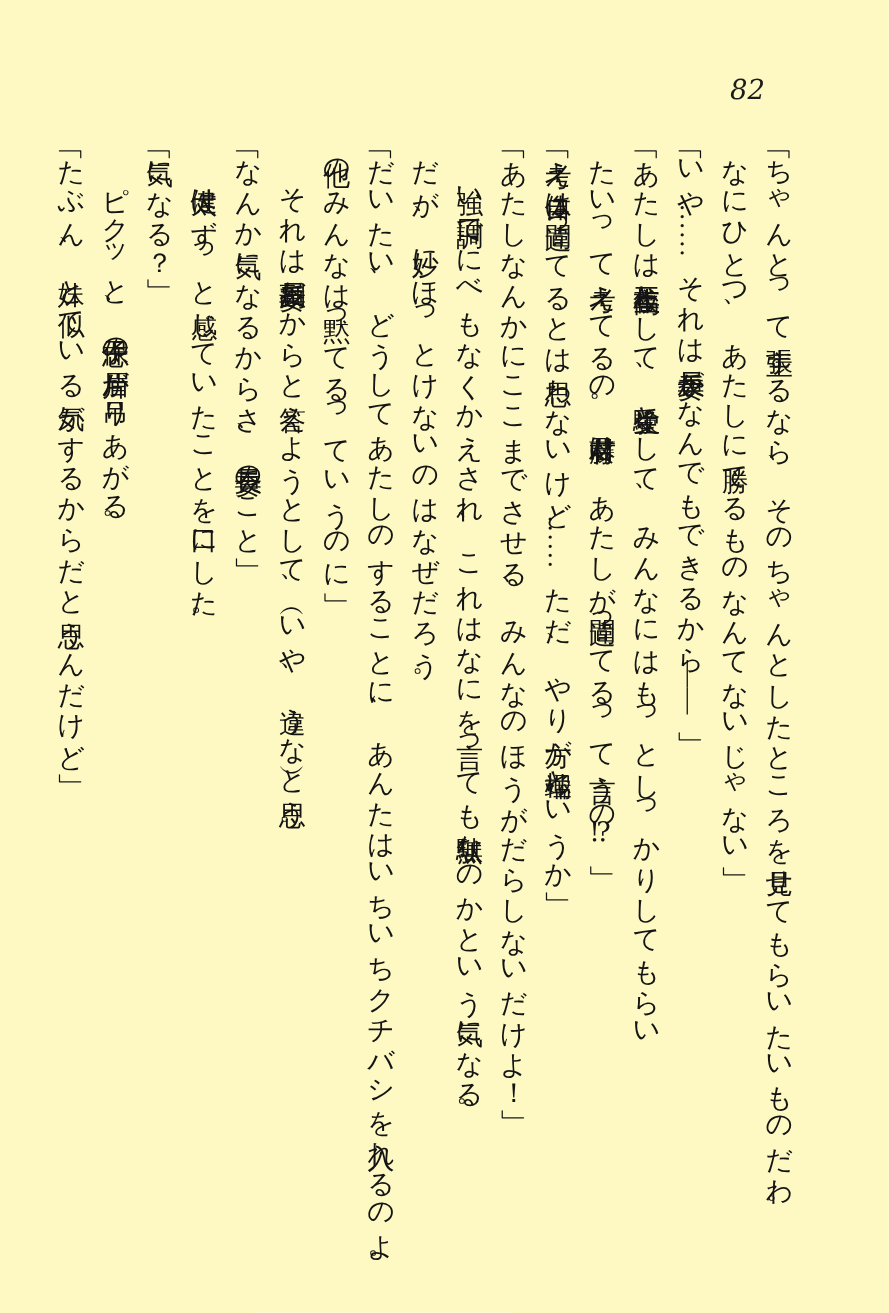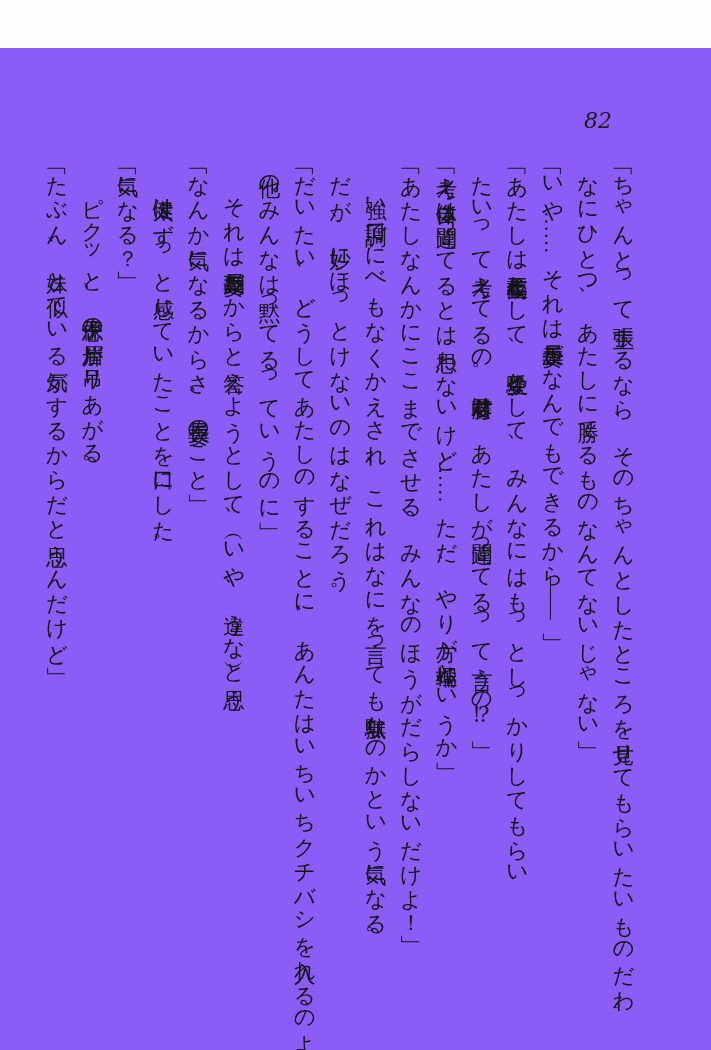--- a/index.html
+++ b/index.html
@@ -10,22 +10,21 @@
     width: 711px;
     height: 1050px;
     position: relative;
     overflow: hidden;
     background: #fdfdfc;
     font-family: "Liberation Serif", "DejaVu Serif", serif;
   }
   .page {
     position: absolute;
     inset: 0;
-    background: #8b5cf6;
-    margin-top: 48px;
+    background: #fef9c3;
   }
   .page-number {
     position: absolute;
     top: 60px;
     left: 584px;
     font-size: 22px;
     font-style: italic;
     color: #1c1c1c;
     font-family: "DejaVu Serif", serif;
   }

